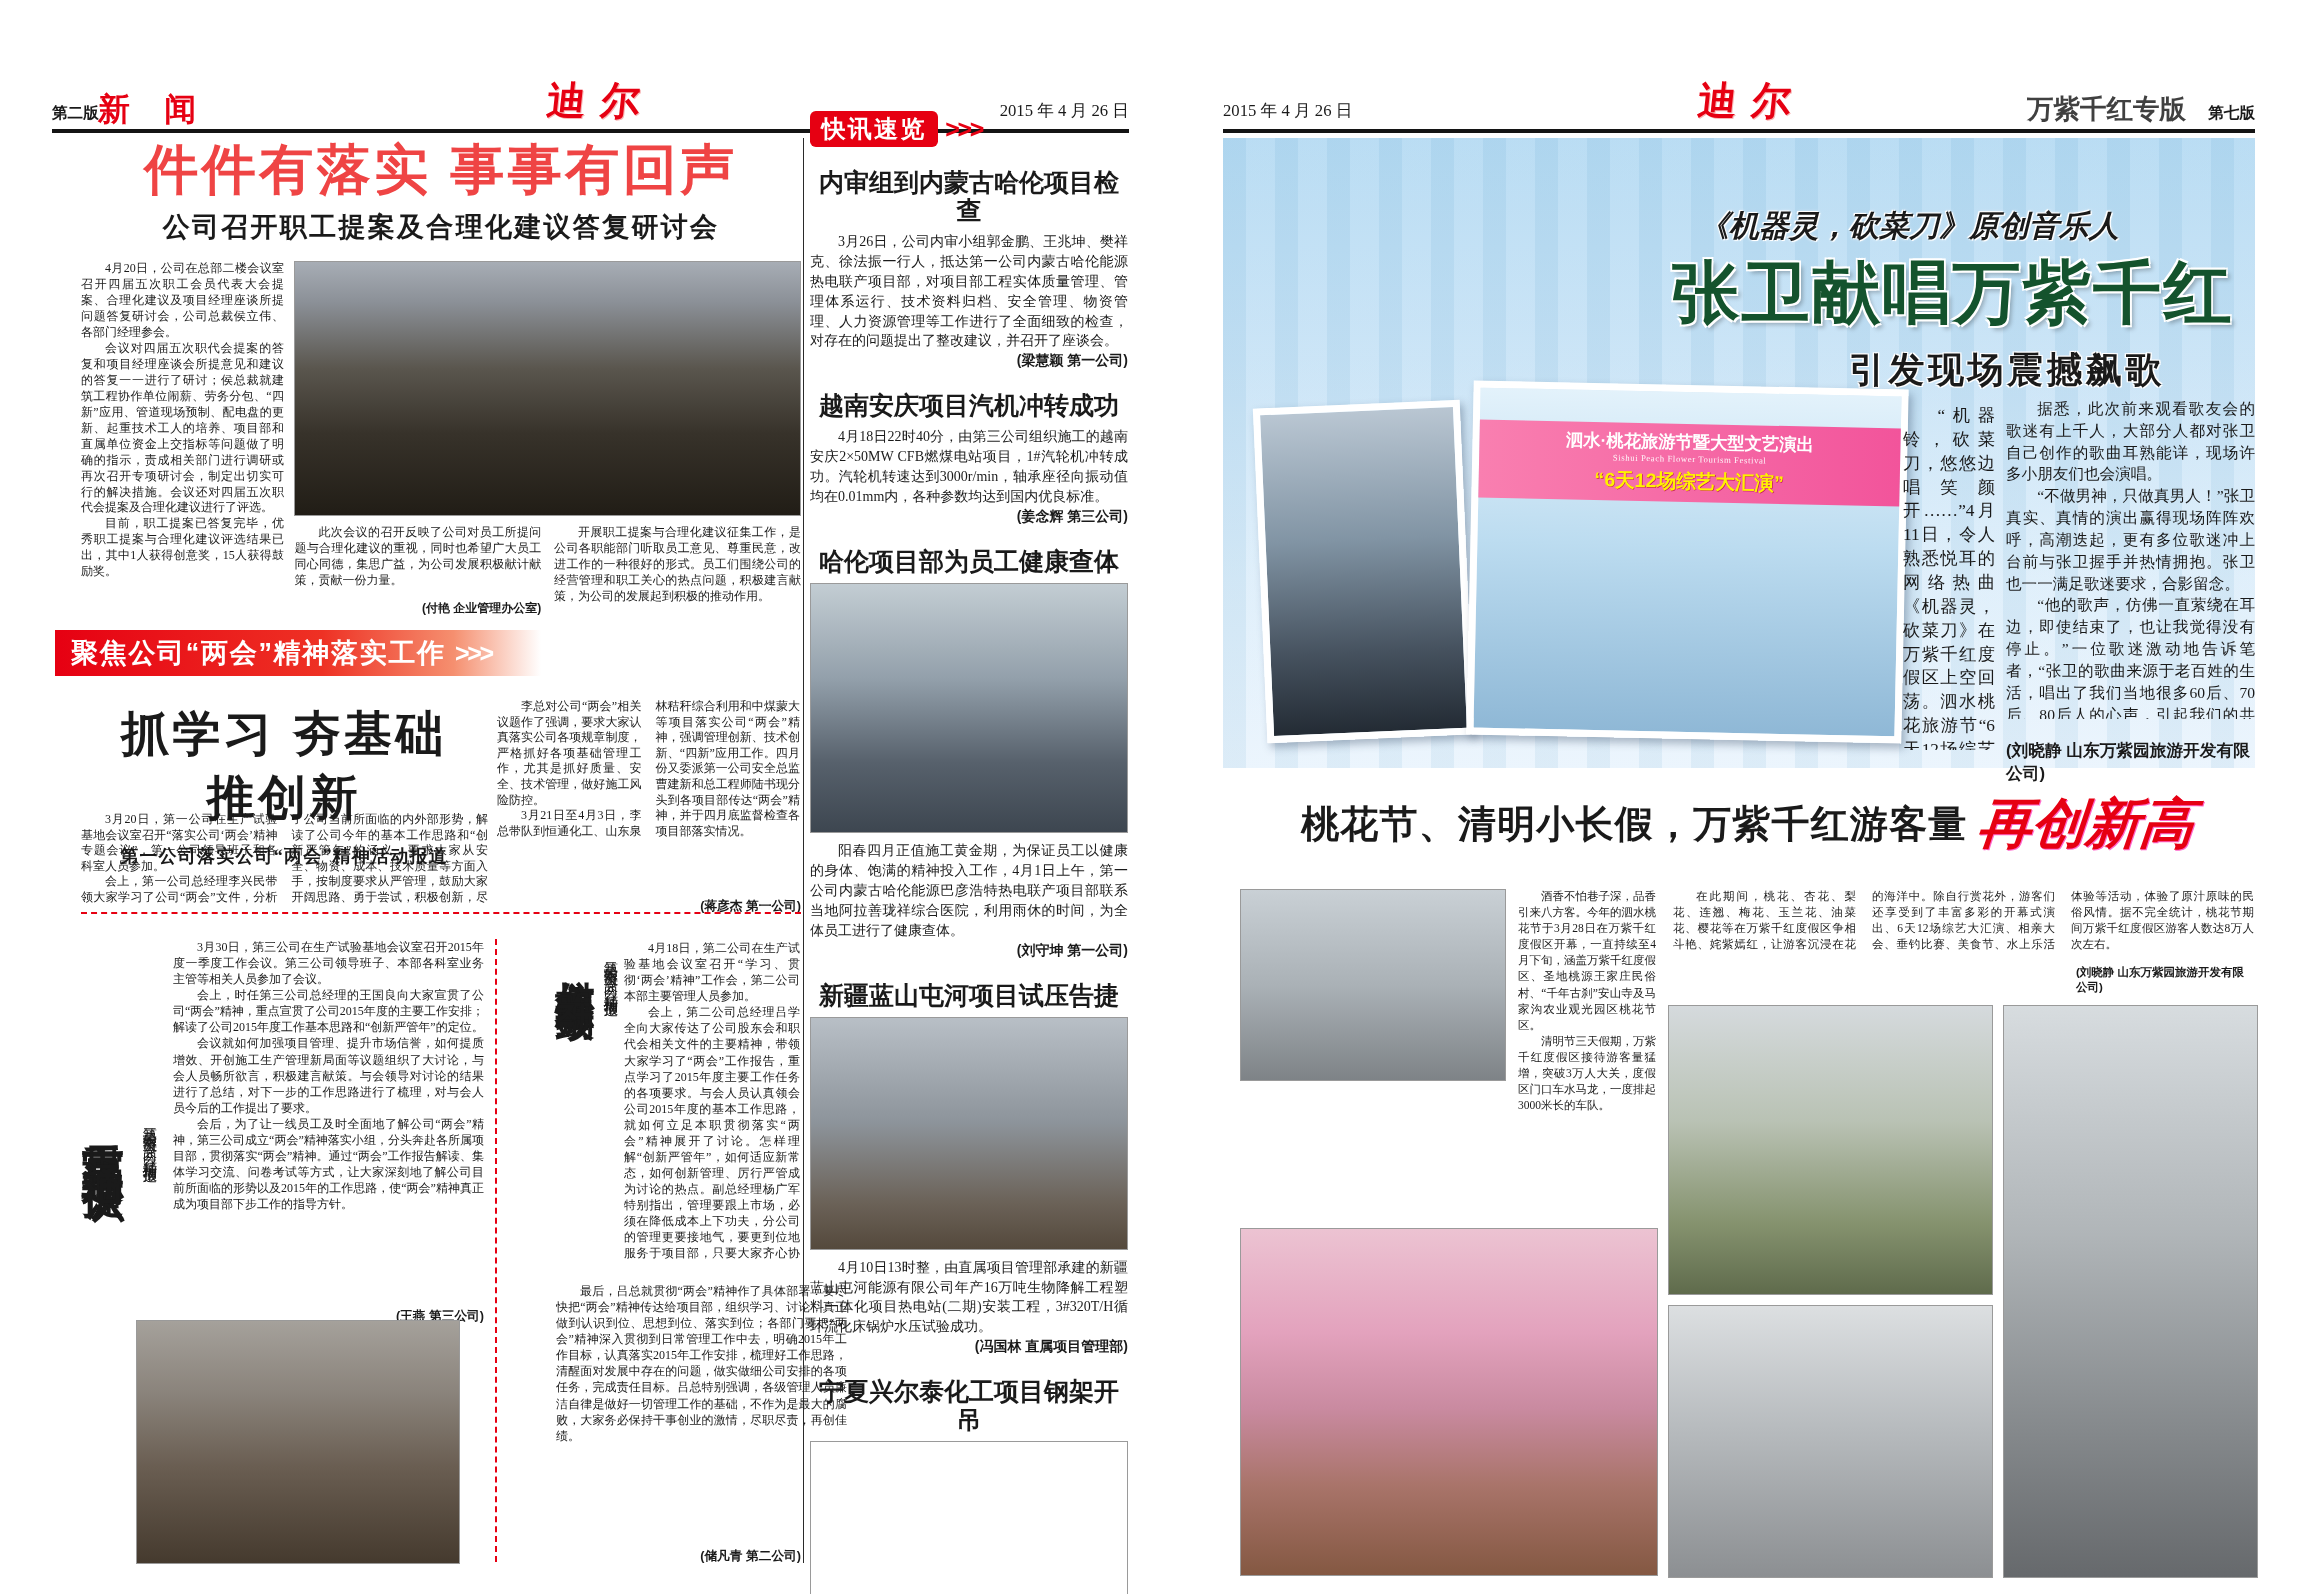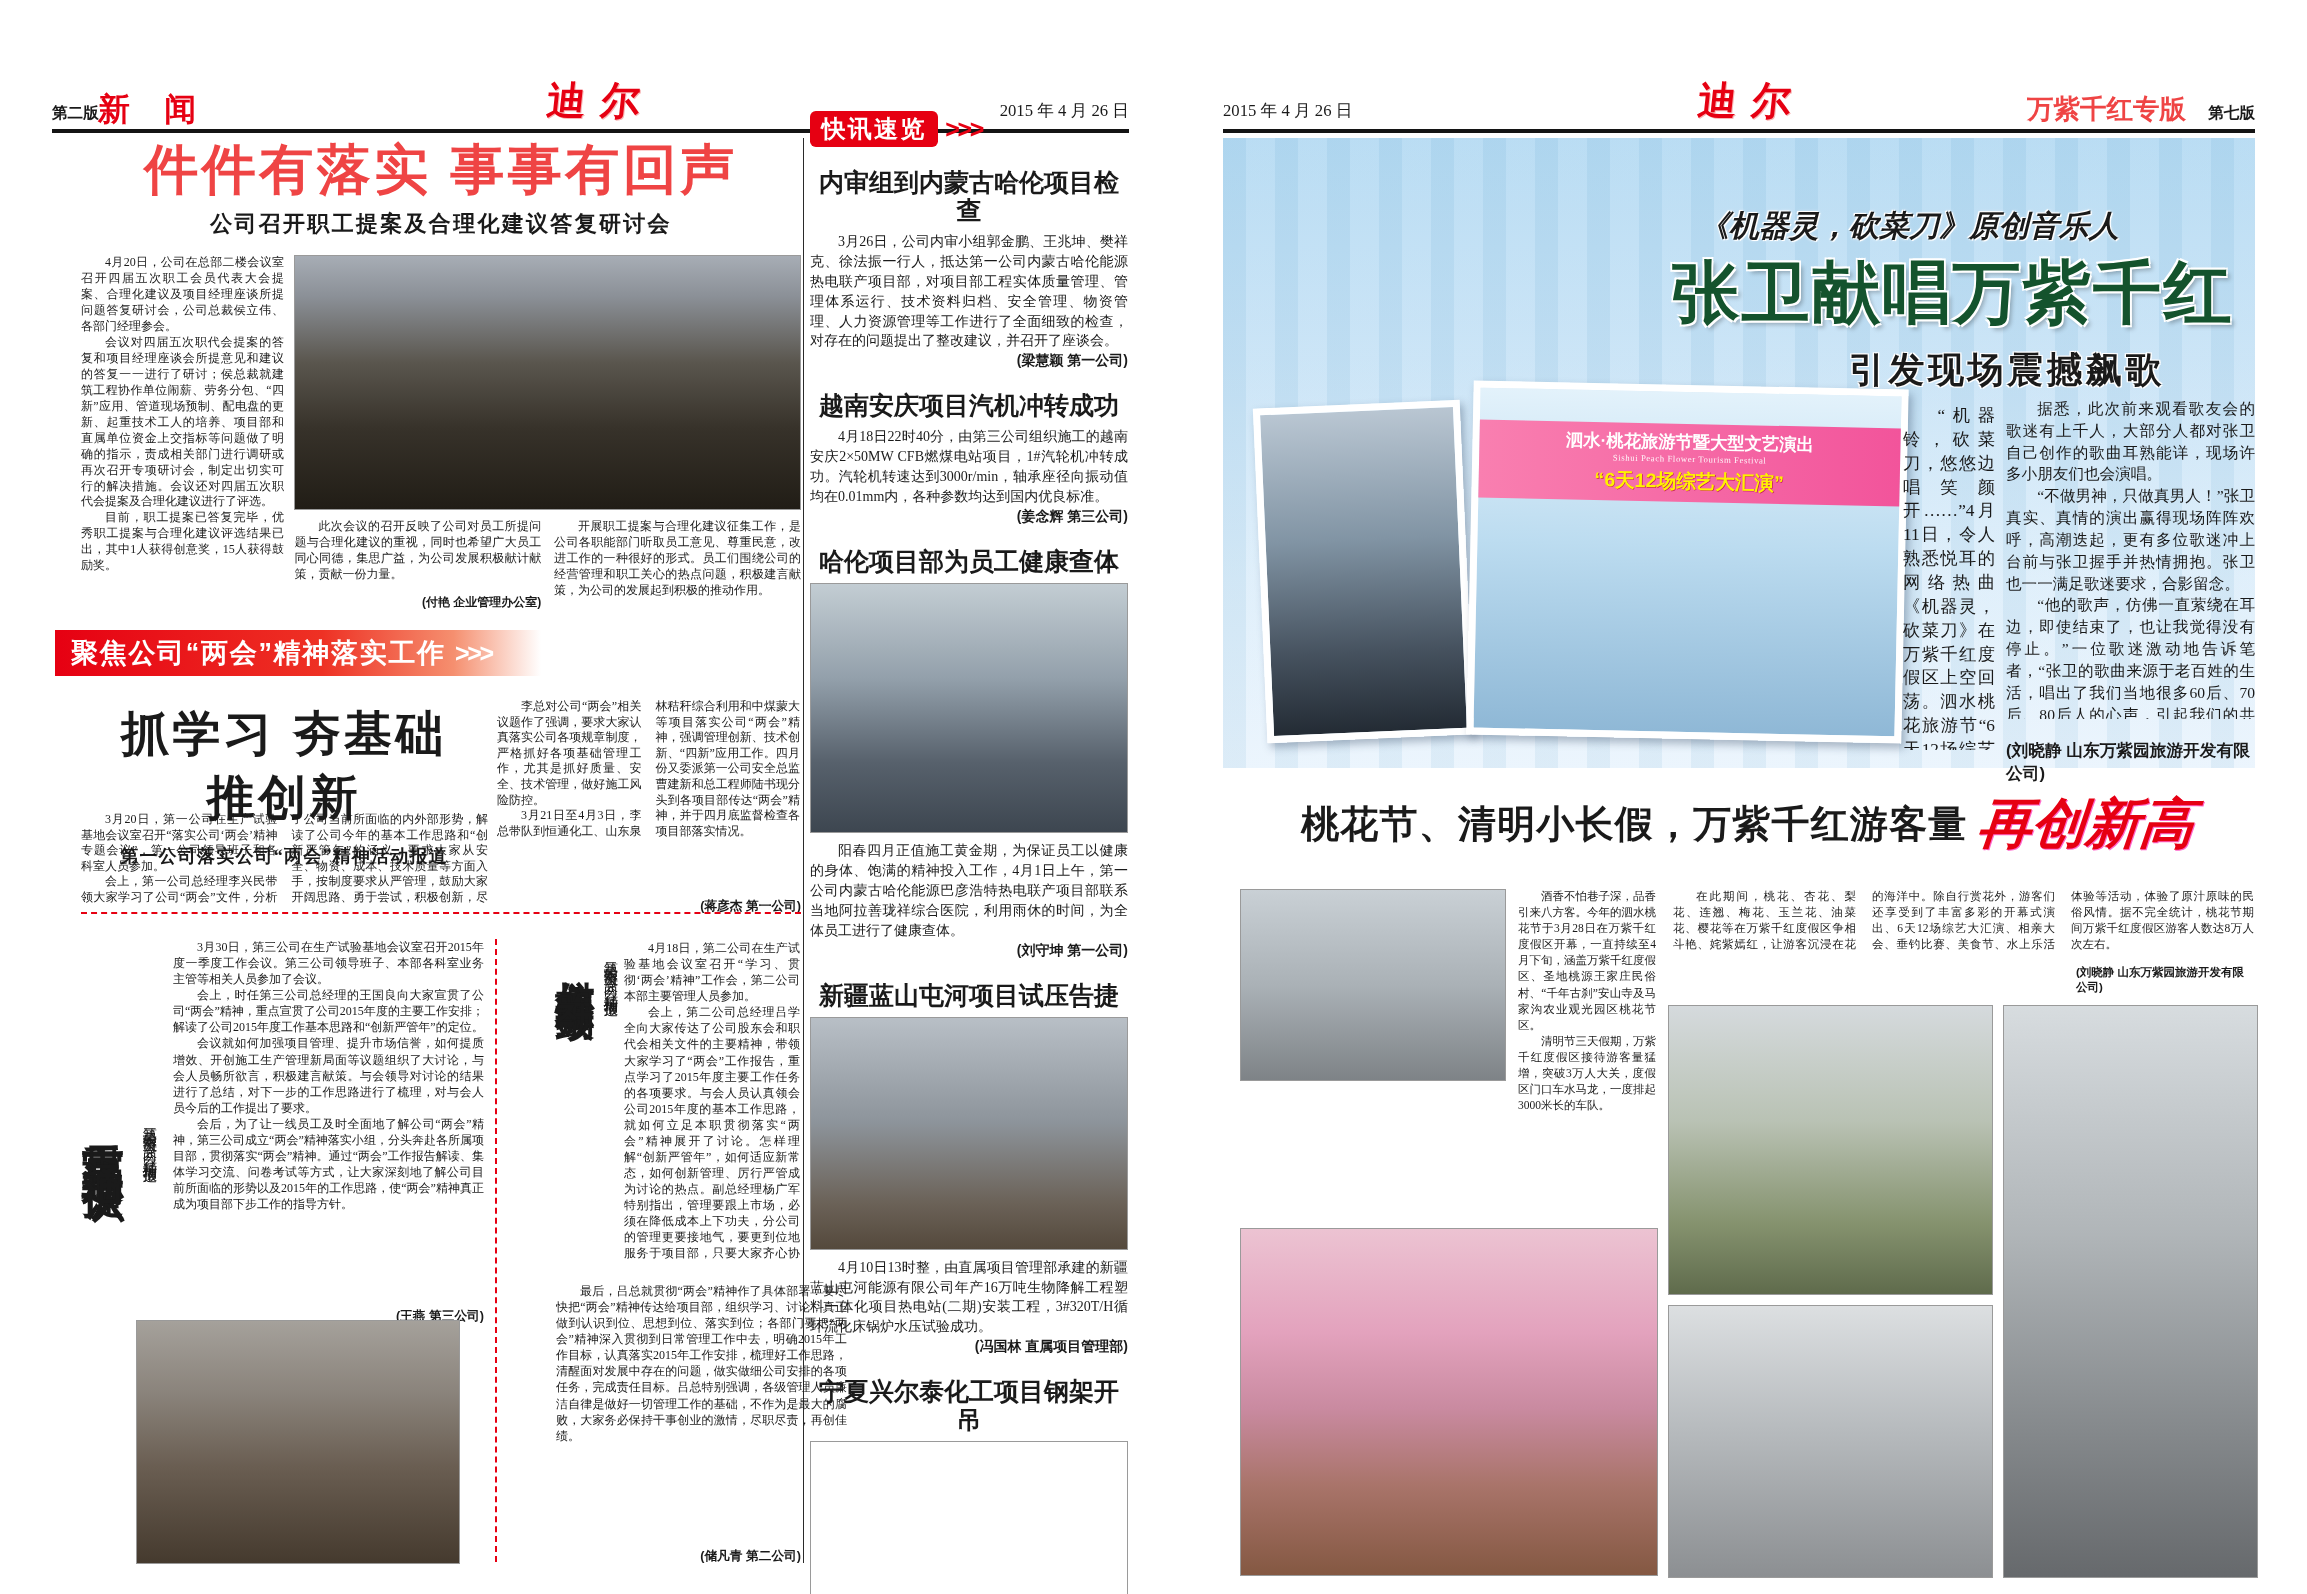--- a/index.html
+++ b/index.html
@@ -10,26 +10,26 @@
   .byline{font-weight:bold;text-align:right;font-family:"Liberation Sans",sans-serif;}
   .rule{background:#141414;}
   .photo{border:0.6px solid #9a9a9a;}
   
   .pg-head{height:46px;}
   .ed{font-family:"Liberation Sans",sans-serif;font-weight:bold;font-size:15.6px;}
   .sec{font-family:"Liberation Sans",sans-serif;font-weight:bold;font-size:32px;color:#e60012;letter-spacing:12.7px;}
   .logo{font-weight:bold;font-size:39px;color:#e60012;letter-spacing:15px;transform:skewX(-6deg);display:inline-block;
         text-shadow:1.2px 1.2px 0 #f8b6b6;}
   .hdate{font-size:16.7px;}
-  .special{font-family:Liberation Mono, monospace;font-weight:bold;font-size:26.5px;color:#ef4444;}
+  .special{font-family:Liberation Mono, monospace;font-weight:bold;font-size:26.5px;color:#404040;}
   .edition7{font-size:15.6px;font-weight:bold;}
   
   #ms{left:81px;top:141px;width:720px;}
   #ms-h1{font-family:"Liberation Sans",sans-serif;font-weight:bold;font-size:54px;color:#ef4444;text-align:center;letter-spacing:3.5px;line-height:1.05;}
-  #ms-h2{font-size:22px;font-weight:bold;text-align:center;margin-top:11.5px;letter-spacing:2.3px;}
+  #ms-h2{font-size:27px;font-weight:bold;text-align:center;margin-top:11.5px;letter-spacing:2.3px;}
   #ms-body{margin-top:16px;display:flex;gap:10.4px;}
   #ms-c1{width:203px;height:374px;overflow:hidden;font-size:12px;line-height:1.33;}
   #ms-right{flex:1;}
   #ms-photo{height:253px;background:
       linear-gradient(180deg,#a7adb5 0%,#8b9097 16%,#5a564e 42%,#37322a 68%,#211d16 100%);}
   #ms-under{display:flex;gap:12.7px;margin-top:9.2px;height:115px;overflow:hidden;}
   .ms-uc{flex:1;font-size:12px;line-height:1.33;}
   
   #briefs-vline{left:803px;top:138px;width:1.2px;height:1425px;background:#2a2a2a;}
   #briefs{left:810px;top:111px;width:318px;}

